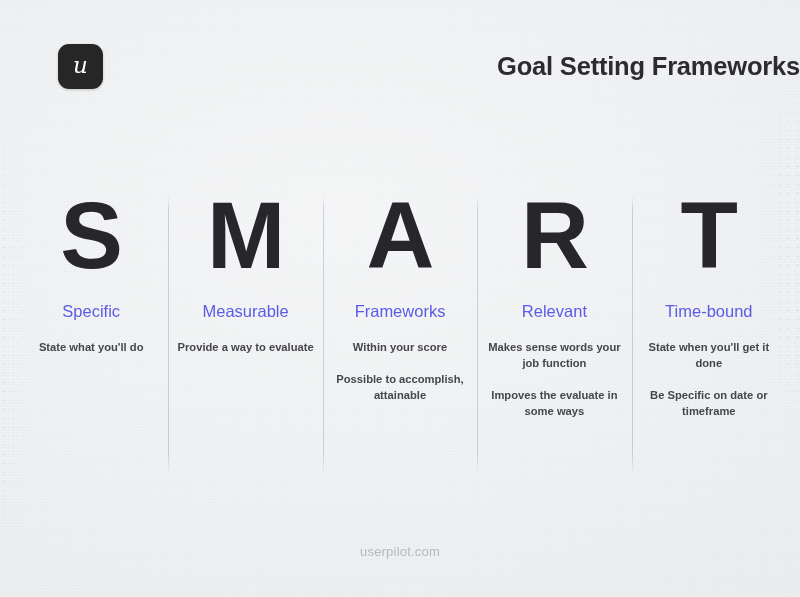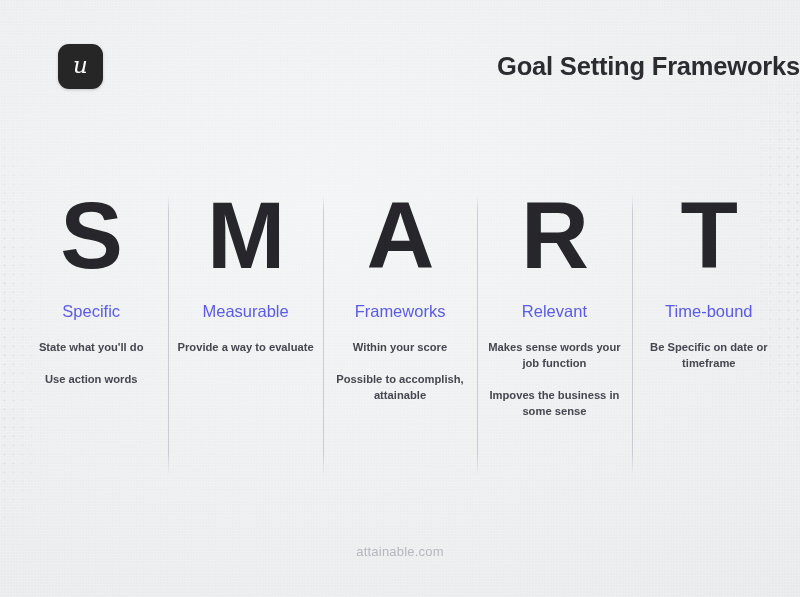--- a/index.html
+++ b/index.html
@@ -198,21 +198,20 @@
     <div class="poster-title">Goal Setting Frameworks</div>
   </div>
 
   <div class="grid">
 
     <div class="col">
       <div class="letter">S</div>
       <div class="term">Specific</div>
       <div class="lines">
         <div class="line">State what you'll do</div>
-        <div class="line">Use action words</div>
       </div>
     </div>
 
     <div class="col">
       <div class="letter">M</div>
       <div class="term">Measurable</div>
       <div class="lines">
         <div class="line">Provide a way to evaluate</div>
       </div>
     </div>
@@ -224,29 +223,30 @@
         <div class="line">Within your score</div>
         <div class="line">Possible to accomplish, attainable</div>
       </div>
     </div>
 
     <div class="col">
       <div class="letter">R</div>
       <div class="term">Relevant</div>
       <div class="lines">
         <div class="line">Makes sense words your job function</div>
-        <div class="line">Impoves the business in some sense</div>
+        <div class="line">Impoves the evaluate in some ways</div>
       </div>
     </div>
 
     <div class="col">
       <div class="letter">T</div>
       <div class="term">Time-bound</div>
       <div class="lines">
+        <div class="line">State when you'll get it done</div>
         <div class="line">Be Specific on date or timeframe</div>
       </div>
     </div>
 
   </div>
 
-  <div class="footer">attainable.com</div>
+  <div class="footer">userpilot.com</div>
 
 </div>
 
 </body></html>

